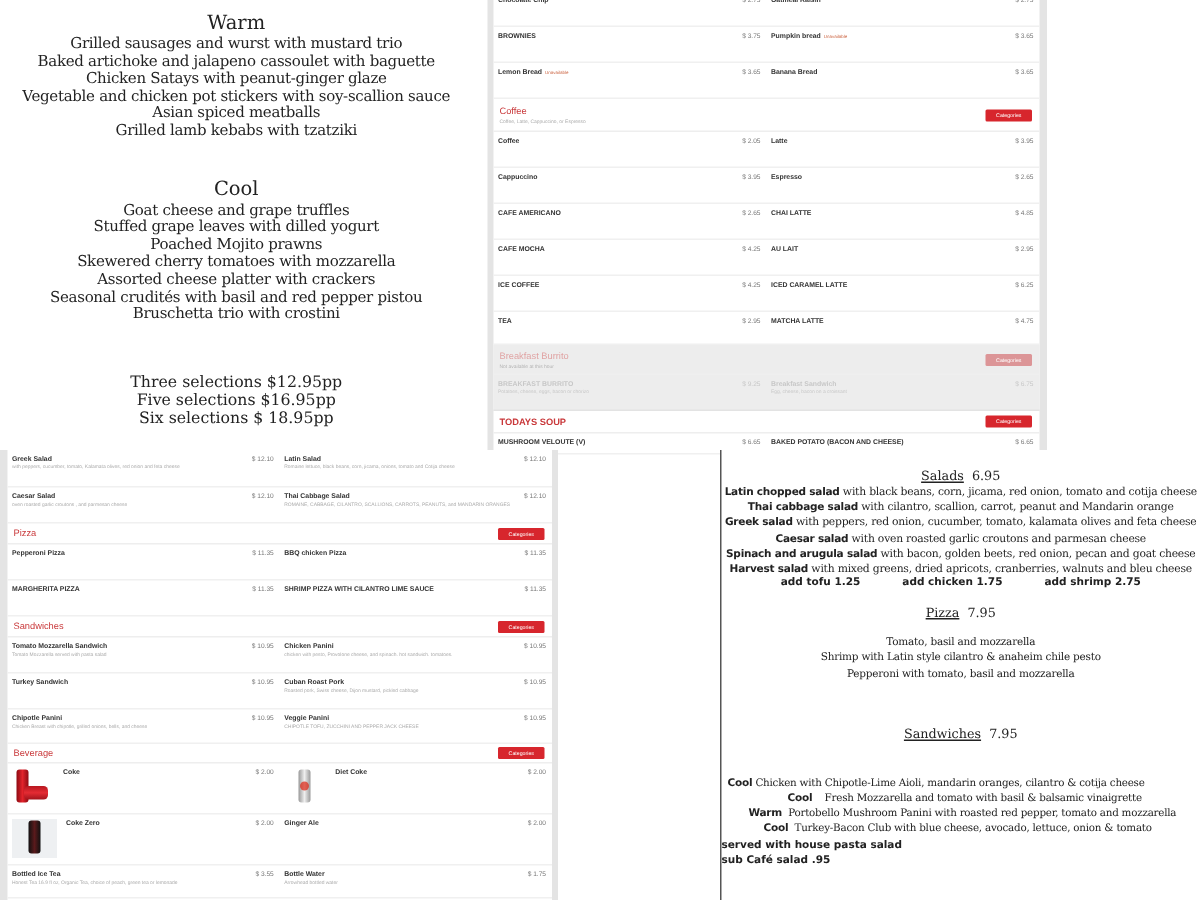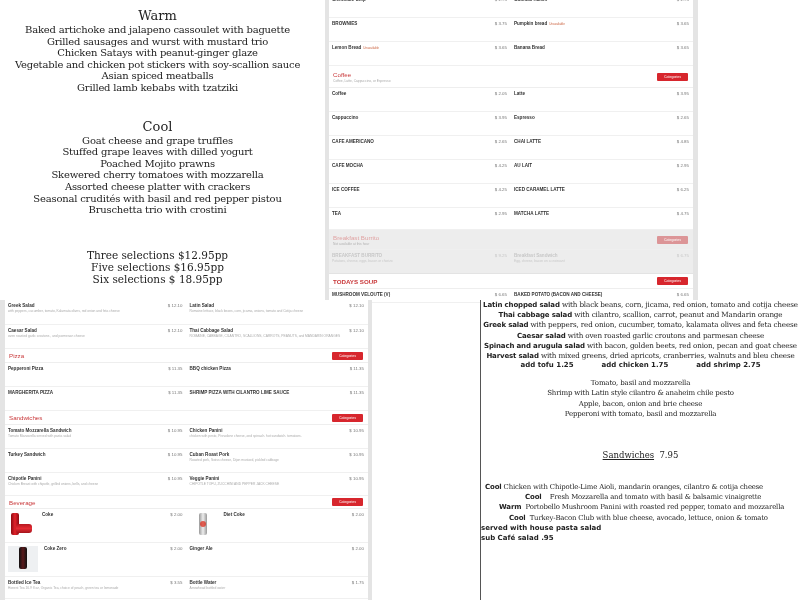--- a/index.html
+++ b/index.html
@@ -58,22 +58,22 @@
   .panel-d .sand-lines .line { font-size: 6.9px; }
   .panel-d .tempword { font-family: "DejaVu Sans", sans-serif; font-weight: bold; font-size: 7px; }
   .panel-d .center-b { text-align: left; font-family: "DejaVu Sans", sans-serif; font-weight: bold; font-size: 7px; line-height: 10px; }
 </style>
 </head>
 <body>
 
 <div class="panel-a">
   <div class="heading">Warm</div>
   <div>
+    <div class="item">Grilled sausages and wurst  with mustard trio</div>
     <div class="item">Baked artichoke and jalapeno cassoulet with baguette</div>
-    <div class="item">Grilled sausages and wurst  with mustard trio</div>
     <div class="item">Chicken Satays with peanut-ginger glaze</div>
     <div class="item">Vegetable and chicken pot stickers with soy-scallion sauce</div>
     <div class="item">Asian spiced meatballs</div>
     <div class="item">Grilled lamb kebabs with tzatziki</div>
   </div>
   <div class="heading cool">Cool</div>
   <div>
     <div class="item">Goat cheese and grape truffles</div>
     <div class="item">Stuffed grape leaves with dilled yogurt</div>
     <div class="item">Poached Mojito prawns</div>
@@ -449,38 +449,39 @@
             <div class="nm">Bottle Water</div>
             <div class="ds">Arrowhead bottled water</div>
           </div>
           <div class="pr">$ 1.75</div>
         </div>
     </div>
   </div>
 </div>
 
 <div class="panel-d">
+  <div class="sec-title" style="margin-top:13px"><u>Salads</u>&nbsp;&nbsp;<span>6.95</span></div>
   <div>
     <div class="line"><b>Latin chopped salad</b><span> with black beans, corn, jicama, red onion, tomato and cotija cheese</span></div>
     <div class="line"><b>Thai cabbage salad</b><span> with cilantro, scallion, carrot, peanut and Mandarin orange</span></div>
     <div class="line"><b>Greek salad</b><span> with peppers, red onion, cucumber, tomato, kalamata olives and feta cheese</span></div>
     <div class="line"><b>Caesar salad</b><span> with oven roasted garlic croutons and parmesan cheese</span></div>
     <div class="line"><b>Spinach and arugula salad</b><span> with bacon, golden beets, red onion, pecan and goat cheese</span></div>
     <div class="line"><b>Harvest salad</b><span> with mixed greens, dried apricots, cranberries, walnuts and bleu cheese</span></div>
     <div class="addons">
       <span>add tofu 1.25</span>
       <span>add chicken 1.75</span>
       <span>add shrimp 2.75</span>
     </div>
   </div>
 
+  <div class="sec-title" style="margin-top:12px"><u>Pizza</u>&nbsp;&nbsp;<span>7.95</span></div>
   <div class="pizza-lines">
     <div class="line">Tomato, basil and mozzarella</div>
     <div class="line">Shrimp with Latin style cilantro &amp; anaheim chile pesto</div>
-    <div class="line">Apple, bacon, onion and brie cheese</div>
     <div class="line">Pepperoni with tomato, basil and mozzarella</div>
   </div>
 
   <div class="sec-title" style="margin-top:31px"><u>Sandwiches</u>&nbsp;&nbsp;<span>7.95</span></div>
   <div class="sand-lines">
     <div class="line" style="padding-left:4px"><span class="tempword">Cool</span><span> Chicken with Chipotle-Lime Aioli, mandarin oranges, cilantro &amp; cotija cheese</span></div>
     <div class="line" style="padding-left:44px;white-space:pre"><span class="tempword">Cool</span><span>    Fresh Mozzarella and tomato with basil &amp; balsamic vinaigrette</span></div>
     <div class="line" style="padding-left:18px;white-space:pre"><span class="tempword">Warm</span><span>  Portobello Mushroom Panini with roasted red pepper, tomato and mozzarella</span></div>
     <div class="line" style="padding-left:28px;white-space:pre"><span class="tempword">Cool</span><span>  Turkey-Bacon Club with blue cheese, avocado, lettuce, onion &amp; tomato</span></div>
   </div>

